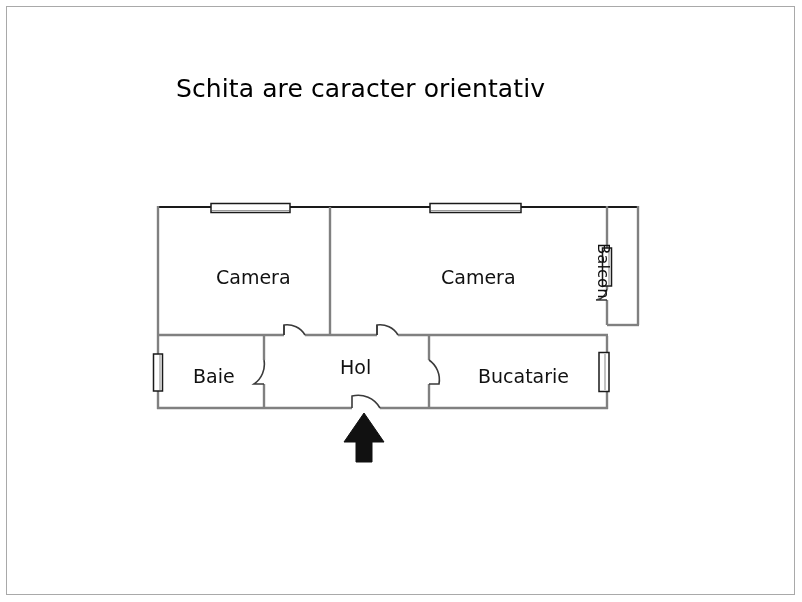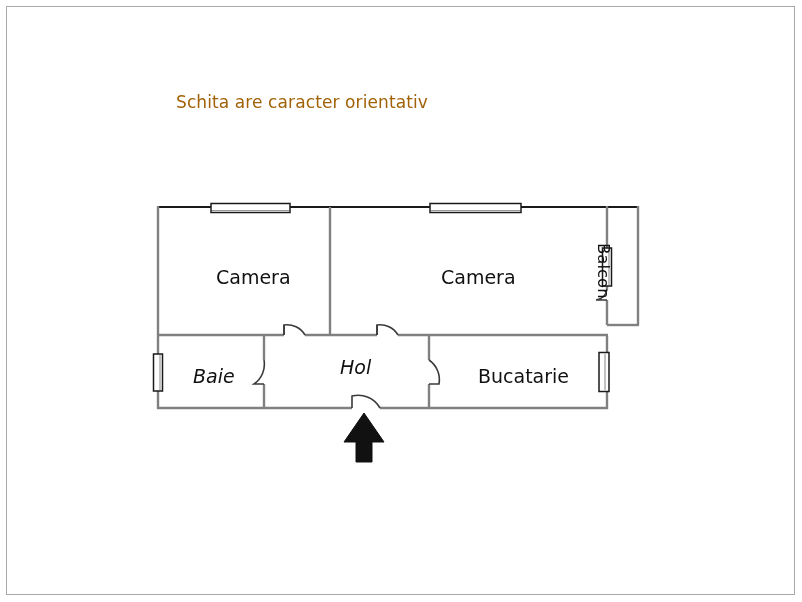--- a/index.html
+++ b/index.html
@@ -26,41 +26,41 @@
     top: 6px;
     width: 789px;
     height: 589px;
     border: 1px solid #a9a9a9;
     box-sizing: border-box;
     pointer-events: none;
   }
   #title {
     position: absolute;
     left: 176px;
-    top: 92px;
-    font-size: 17px;
-    color: #a16207;
+    top: 74px;
+    font-size: 25px;
+    color: #000000;
     letter-spacing: 0.1px;
     white-space: nowrap;
   }
   #plan-svg {
     position: absolute;
     left: 0;
     top: 0;
   }
   .room-label {
     position: absolute;
     font-size: 19px;
     color: #111111;
     white-space: nowrap;
   }
   #label-camera-left { left: 216px; top: 266px; }
   #label-camera-right { left: 441px; top: 266px; }
-  #label-baie { left: 193px; top: 365px; font-style: italic; }
-  #label-hol { left: 340px; top: 356px; font-style: italic; }
+  #label-baie { left: 193px; top: 365px; }
+  #label-hol { left: 340px; top: 356px; }
   #label-bucatarie { left: 478px; top: 365px; text-align: center; }
   #label-balcon {
     left: 613px;
     top: 243px;
     transform: rotate(90deg);
     transform-origin: left top;
     font-size: 16.5px;
   }
 </style>
 </head>

